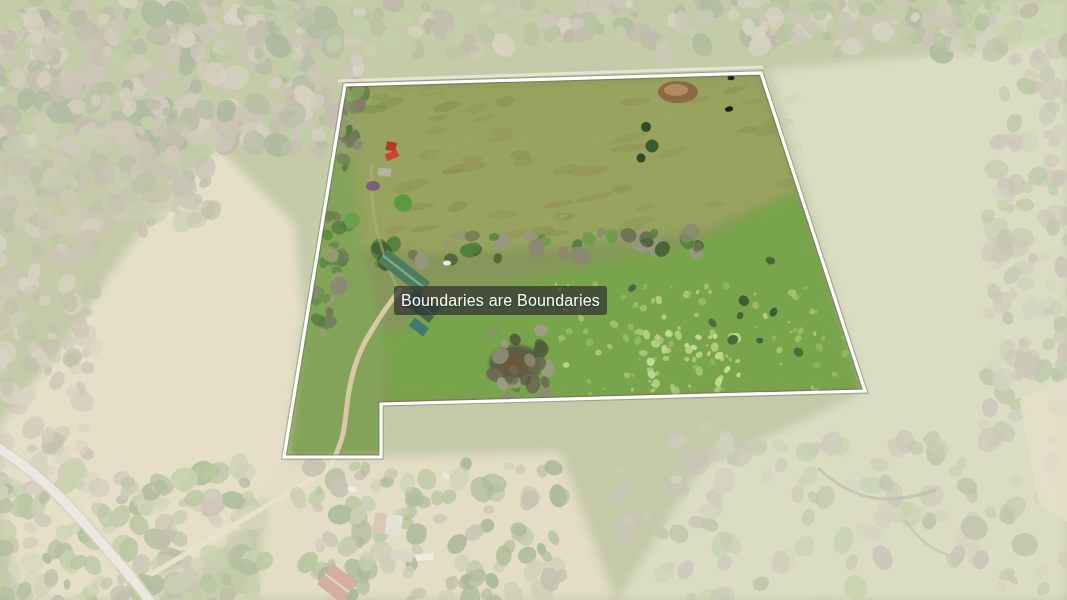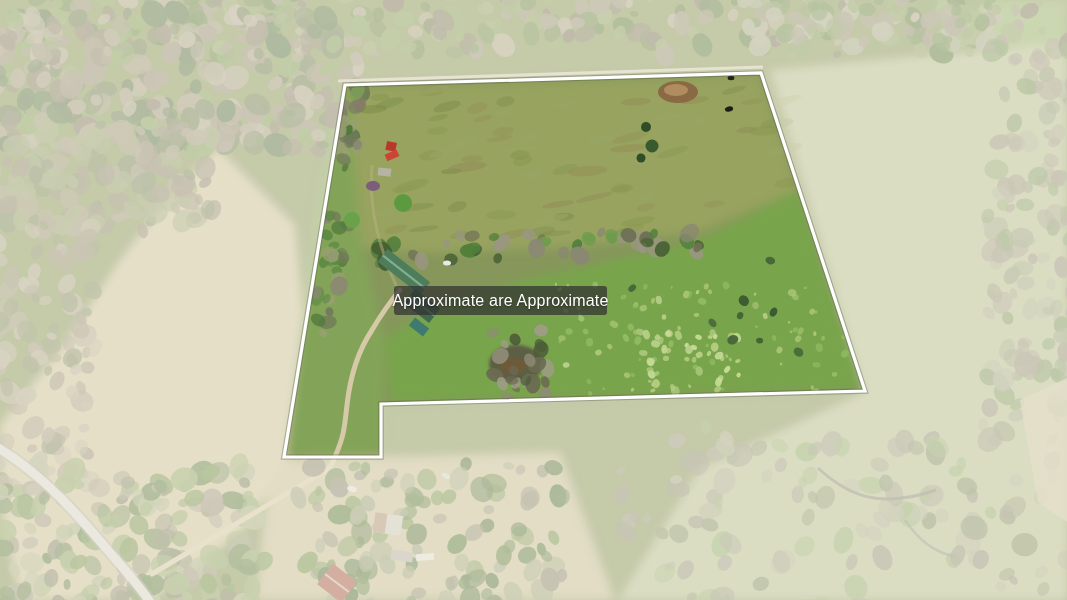--- a/index.html
+++ b/index.html
@@ -1884,14 +1884,14 @@
     <path d="M905,520 q20,30 48,36" fill="none" stroke="#85877a" stroke-width="2.5" opacity=".7"></path>
     <polygon points="1020,400 1067,378 1067,522 1038,502" fill="#cfc7a4" opacity=".8"></polygon>
   </g>
 
   <rect x="0" y="0" width="1067" height="600" fill="#f7f4ea" opacity="0.55" mask="url(#outside-mask)"></rect>
 
   <polygon fill="none" stroke="rgba(80,80,68,0.35)" stroke-width="5.5" points="345,85 761,73 865,391 381,404 381,457 284,457"></polygon>
   <polygon fill="none" stroke-width="3.2" stroke-linejoin="miter" points="345,85 761,73 865,391 381,404 381,457 284,457" stroke="#ffffff"></polygon>
 </svg>
 
-<div class="disclaimer">Approximate are Approximate</div>
+<div class="disclaimer">Boundaries are Boundaries</div>
 </div>
 
 </body></html>

